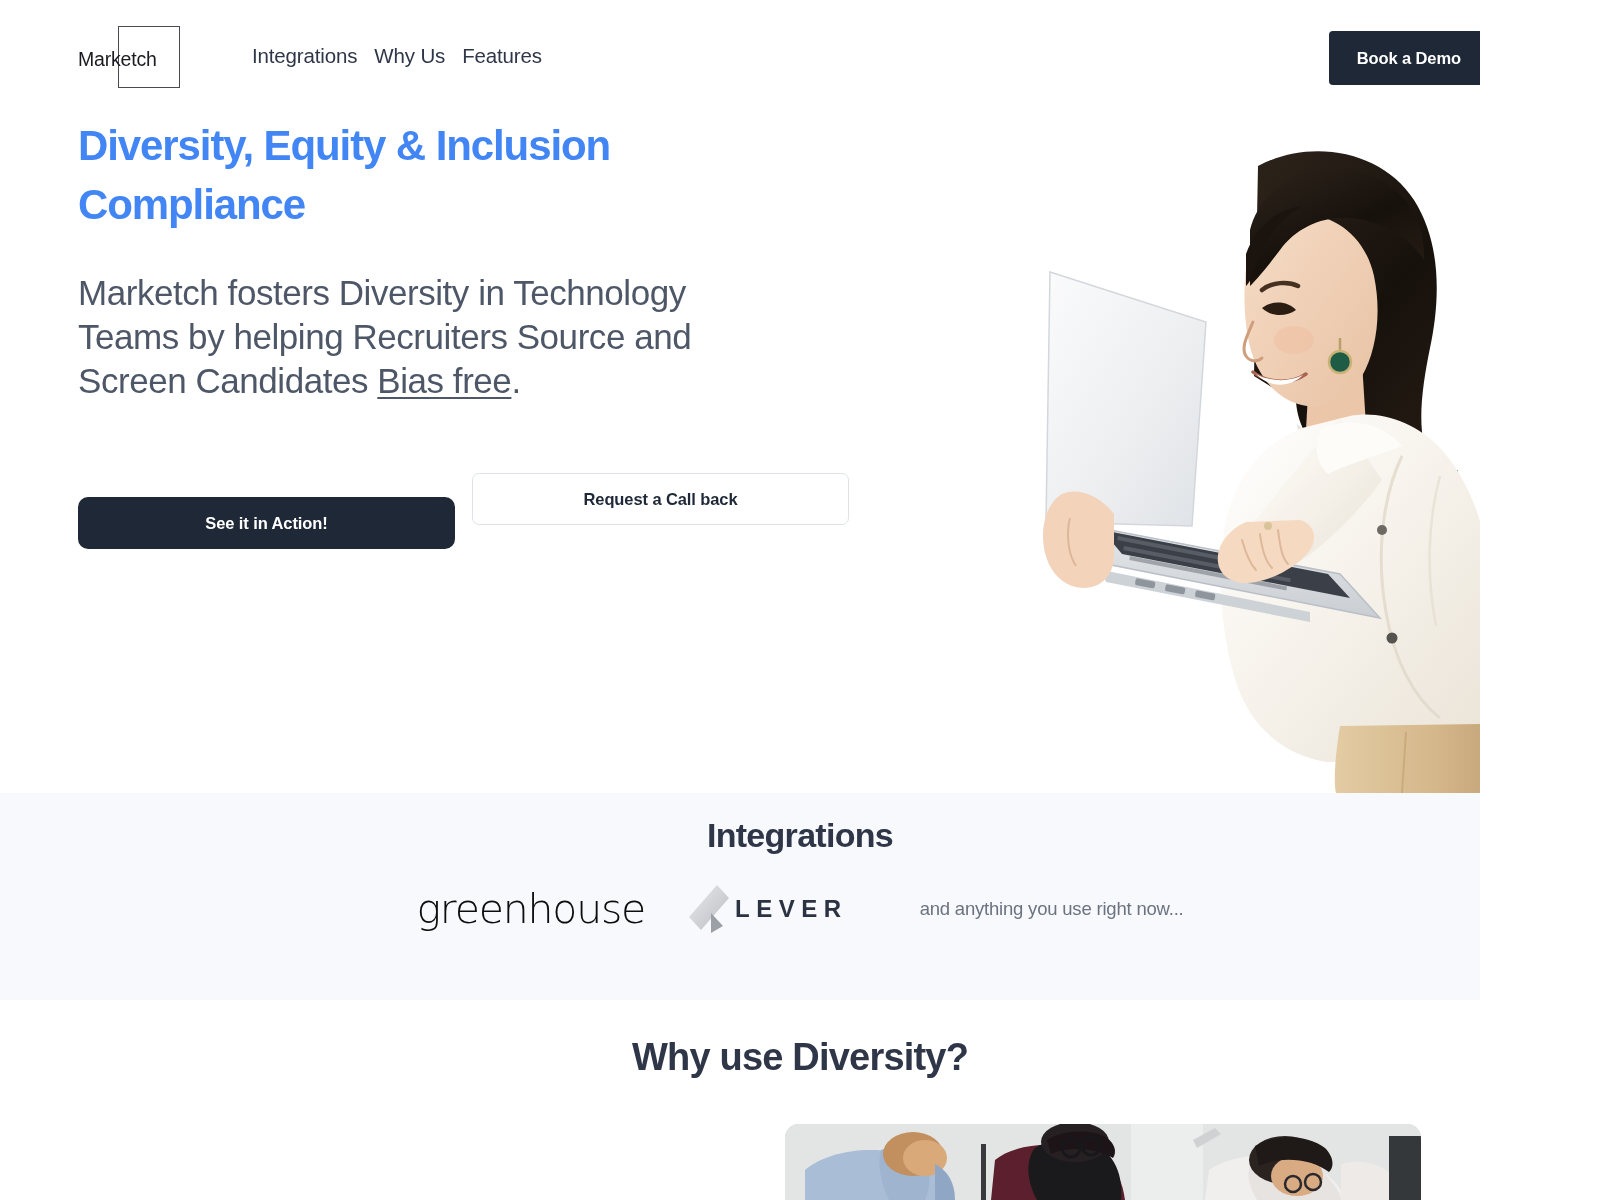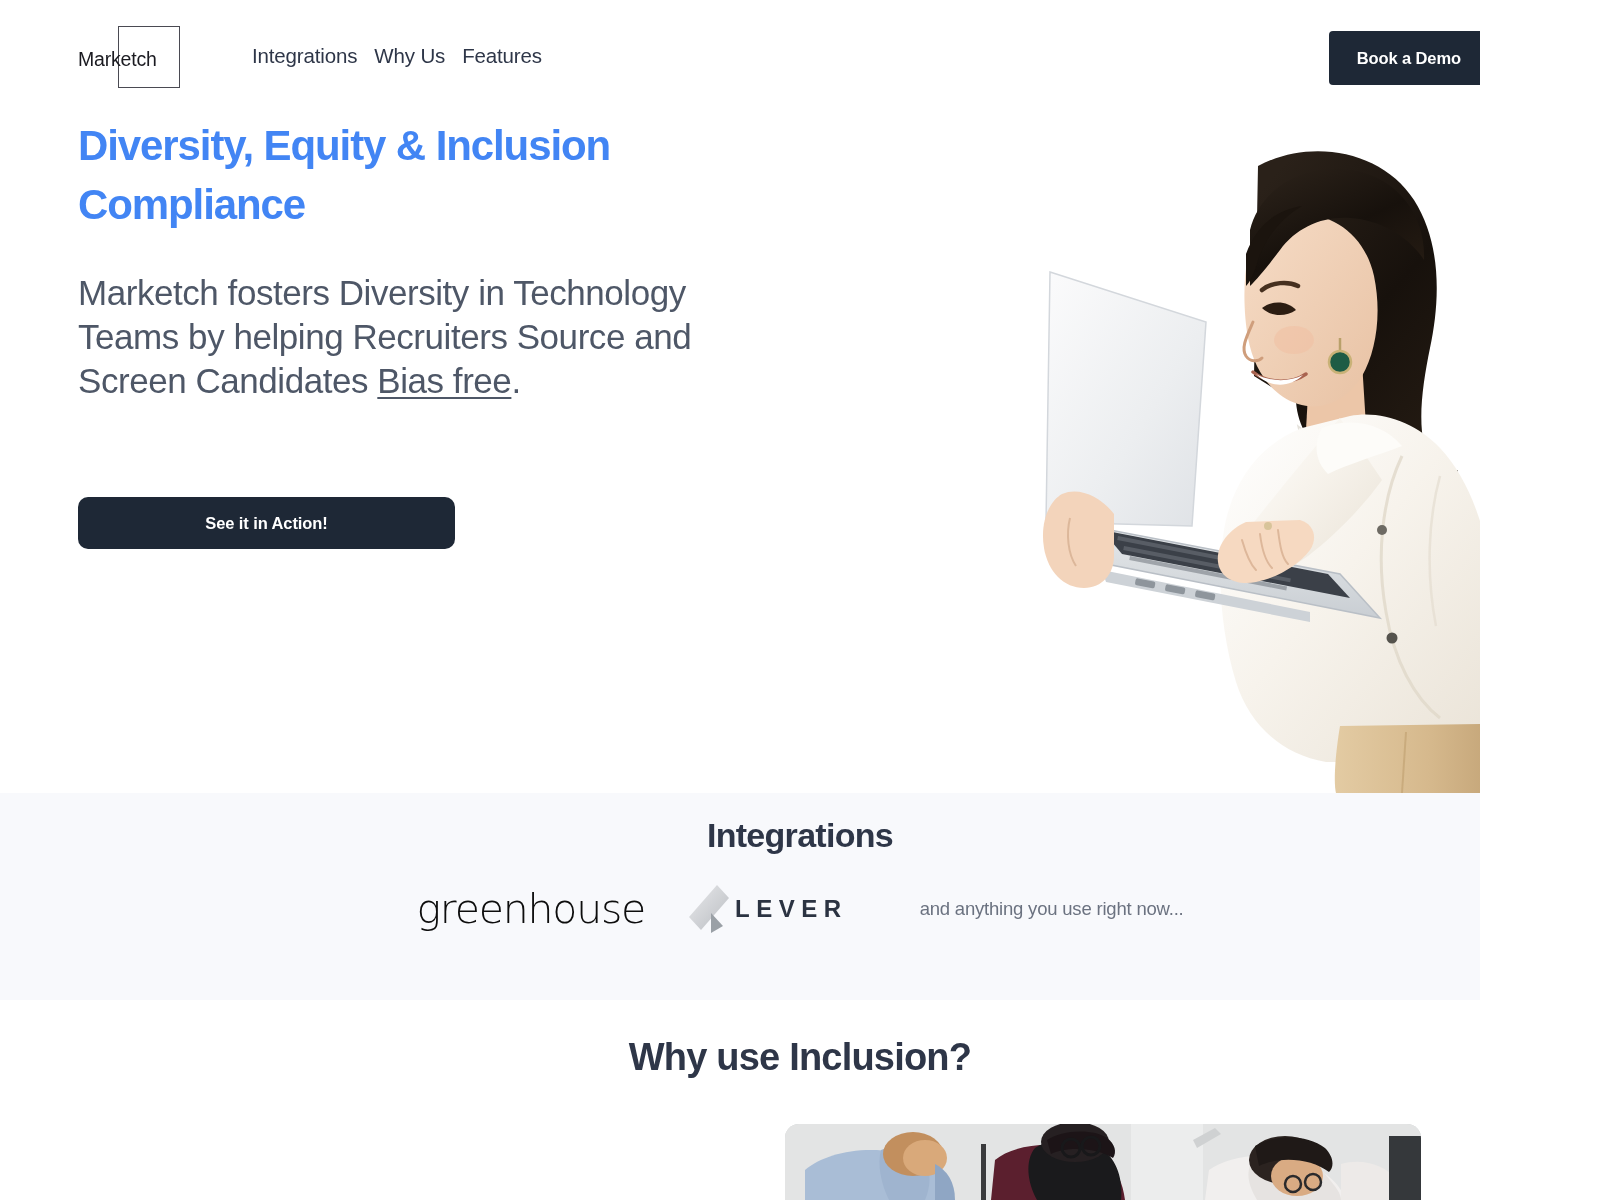--- a/index.html
+++ b/index.html
@@ -301,20 +301,21 @@
 
   <section class="hero">
 
     <div class="hero-copy">
       <h1 class="hero-title">Diversity, Equity &amp; Inclusion Compliance</h1>
 
       <p class="hero-sub"><span>Marketch fosters Diversity in Technology Teams by helping Recruiters Source and Screen Candidates </span><u>Bias free</u><span>.</span></p>
 
       <div class="hero-actions">
         <button class="btn-primary">See it in Action!</button>
+        <button class="btn-secondary">Request a Call back</button>
       </div>
     </div>
 
     <div class="hero-photo">
       <svg width="520" height="667" viewBox="0 0 520 667" xmlns="http://www.w3.org/2000/svg">
         <defs>
           <linearGradient id="blouse" x1="0" y1="0" x2="1" y2="1">
             <stop offset="0%" stop-color="#ffffff"></stop>
             <stop offset="45%" stop-color="#f7f3ec"></stop>
             <stop offset="100%" stop-color="#e9e2d6"></stop>
@@ -439,21 +440,21 @@
           <path d="M22 28 L34 41 L22 48 Z" fill="#9aa0a6"></path>
         </svg>
         <span class="lever-word">LEVER</span>
       </div>
 
       <div class="anything-text">and anything you use right now...</div>
     </div>
   </section>
 
   <section class="why">
-    <h2 class="why-title">Why use Inclusion?</h2>
+    <h2 class="why-title">Why use Diversity?</h2>
 
     <div class="why-photo">
       <svg width="636" height="76" viewBox="0 0 636 76" xmlns="http://www.w3.org/2000/svg">
         <rect width="636" height="76" fill="#e3e4e4"></rect>
 
         <path d="M20 76 L20 46 C34 34 58 26 86 26 C118 26 142 36 154 52 L156 76 Z" fill="#a9bdd6"></path>
         <path d="M96 26 C112 20 130 24 140 38 C146 48 146 62 140 76 L104 76 C96 60 92 40 96 26 Z" fill="#9fb4cf"></path>
         <ellipse cx="128" cy="30" rx="30" ry="22" fill="#c28f5e"></ellipse>
         <ellipse cx="140" cy="34" rx="22" ry="18" fill="#d9a97a"></ellipse>
         <path d="M150 40 C162 46 170 58 170 76 L150 76 Z" fill="#8fa6c4"></path>

